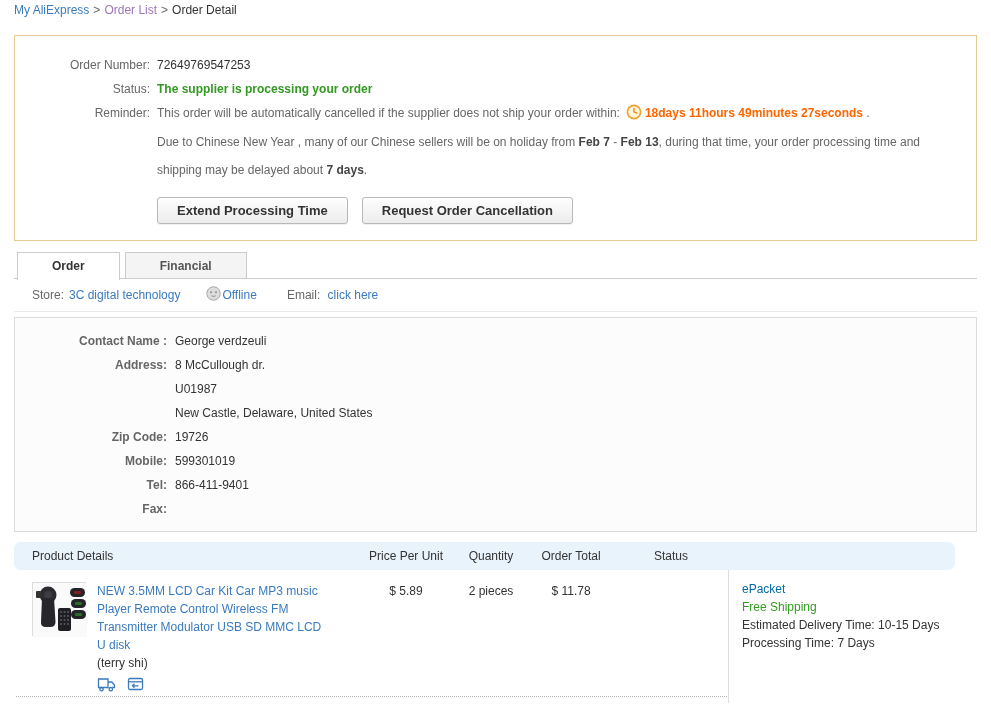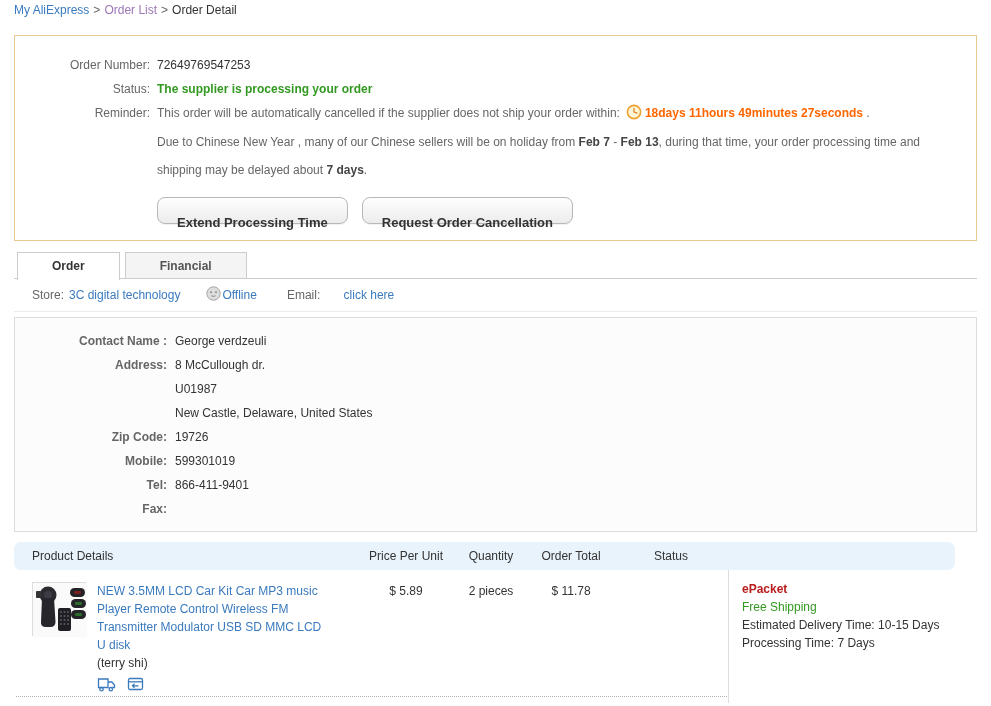--- a/index.html
+++ b/index.html
@@ -30,37 +30,37 @@
   .o-row { display:flex; line-height:24px; }
   .o-lbl { width:135px; text-align:right; color:#666; flex-shrink:0; }
   .o-val { margin-left:7px; color:#333; }
   .status-val { color:#339922; font-weight:bold; }
   .reminder-text { color:#666; }
   .clock { display:inline-block; vertical-align:-3px; margin:0 3px 0 6px; }
   .countdown { color:#f60; font-weight:bold; }
   .holiday { margin-left:142px; line-height:28px; color:#666; }
   .holiday b { color:#444; }
   .o-buttons { margin:13px 0 0 142px; display:flex; gap:14px; }
-  .btn { border:1px solid #b8b8b8; border-radius:8px; background:linear-gradient(#fefefe,#ececec);
+  .btn { border:1px solid #b8b8b8; border-radius:3px; background:linear-gradient(#fefefe,#ececec);
          font-family:"Liberation Sans",sans-serif; font-weight:bold; font-size:13px; color:#333;
-         padding:12px 19px; height:27px; line-height:25px; cursor:pointer; box-shadow:0 1px 1px rgba(0,0,0,.06); }
+         padding:0 19px; height:27px; line-height:25px; cursor:pointer; box-shadow:0 1px 1px rgba(0,0,0,.06); }
 
   
   .tabs { margin:11px 14px 0; display:flex; border-bottom:1px solid #ccc; height:27px; padding-left:3px; }
   .tab { border:1px solid #ccc; border-bottom:none; background:#f4f4f4; font-weight:bold; color:#555;
          padding:0 34px; line-height:26px; margin-right:5px; cursor:pointer; }
   .tab.active { background:#fff; color:#333; margin-bottom:-1px; height:28px; }
 
   
   .store-row { margin:0 14px; padding:0 0 0 18px; height:33px; display:flex; align-items:center;
                border-bottom:1px solid #ebebeb; }
   .store-row .muted { color:#666; margin-right:5px; }
   .offline-wrap { display:flex; align-items:center; margin-left:26px; }
   .email-wrap { margin-left:30px; }
-  .email-wrap .muted { margin-right:20px;text-align:right; }
+  .email-wrap .muted { margin-right:4px;text-align:right; }
 
   
   .contact-box { margin:5px 14px 0; border:1px solid #dcdcdc; background:#fcfcfc; padding:11px 0 10px; }
   .c-row { display:flex; line-height:24px; }
   .c-lbl { width:152px; text-align:right; font-weight:bold; color:#666; flex-shrink:0; }
   .c-val { margin-left:8px; color:#333; }
 
   
   .product-table { margin:10px 36px 0 14px; }
   .pt-header { display:flex; background:#e9f3fb; height:28px; align-items:center; color:#333;border-radius:7px; }
@@ -74,21 +74,21 @@
   .pt-row { display:flex; position:relative; height:133px; }
   .r-details { width:344px; display:flex; padding:12px 0 0 18px; }
   .thumb { width:54px; height:54px; border:1px solid #ddd; background:#fff; flex-shrink:0; cursor:pointer; }
   .d-text { margin-left:11px; width:232px; }
   .p-title { color:#3a7abd; line-height:18px; text-decoration:none; cursor:pointer; display:block; }
   .p-seller { line-height:18px; color:#333; }
   .d-icons { margin-top:5px; display:flex; gap:11px; }
   .d-icons span { cursor:pointer; display:inline-block; }
   .cell-top { padding-top:14px; }
   .r-ship { width:227px; border-left:1px solid #ddd; padding:10px 0 0 13px; line-height:18px; }
-  .ship-method { font-weight:bold; color:#b91c1c; }
+  .ship-method { font-weight:normal; color:#0369a1; }
   .ship-free { color:#339922; }
   .pt-row::after { content:""; position:absolute; left:2px; right:228px; bottom:6px;
                    border-top:1px dotted #b0b0b0; }
 </style>
 </head>
 <body>
 
 <div class="page">
 
   <div class="breadcrumb">

